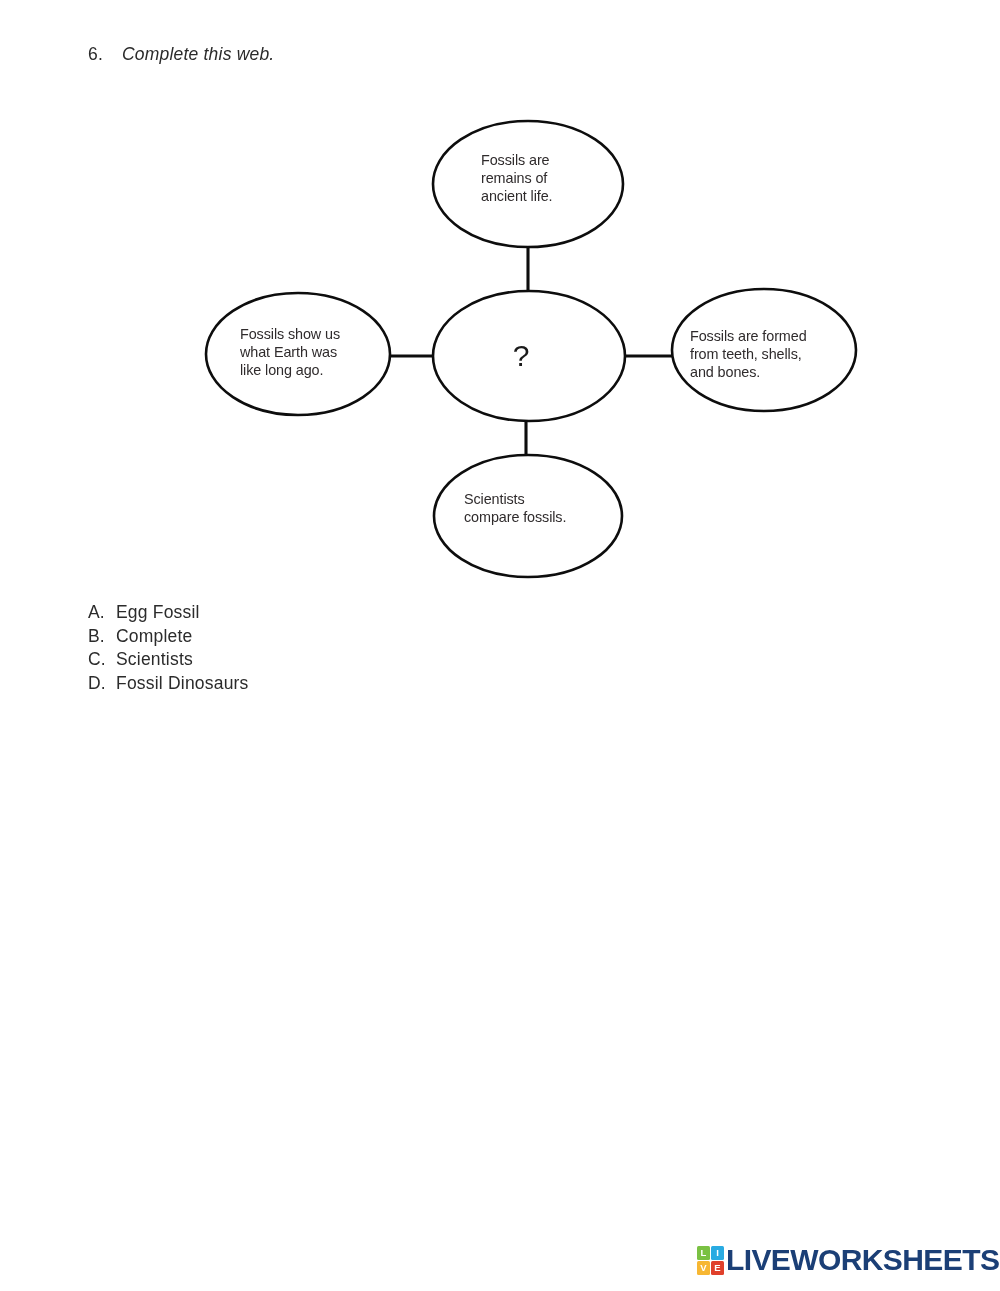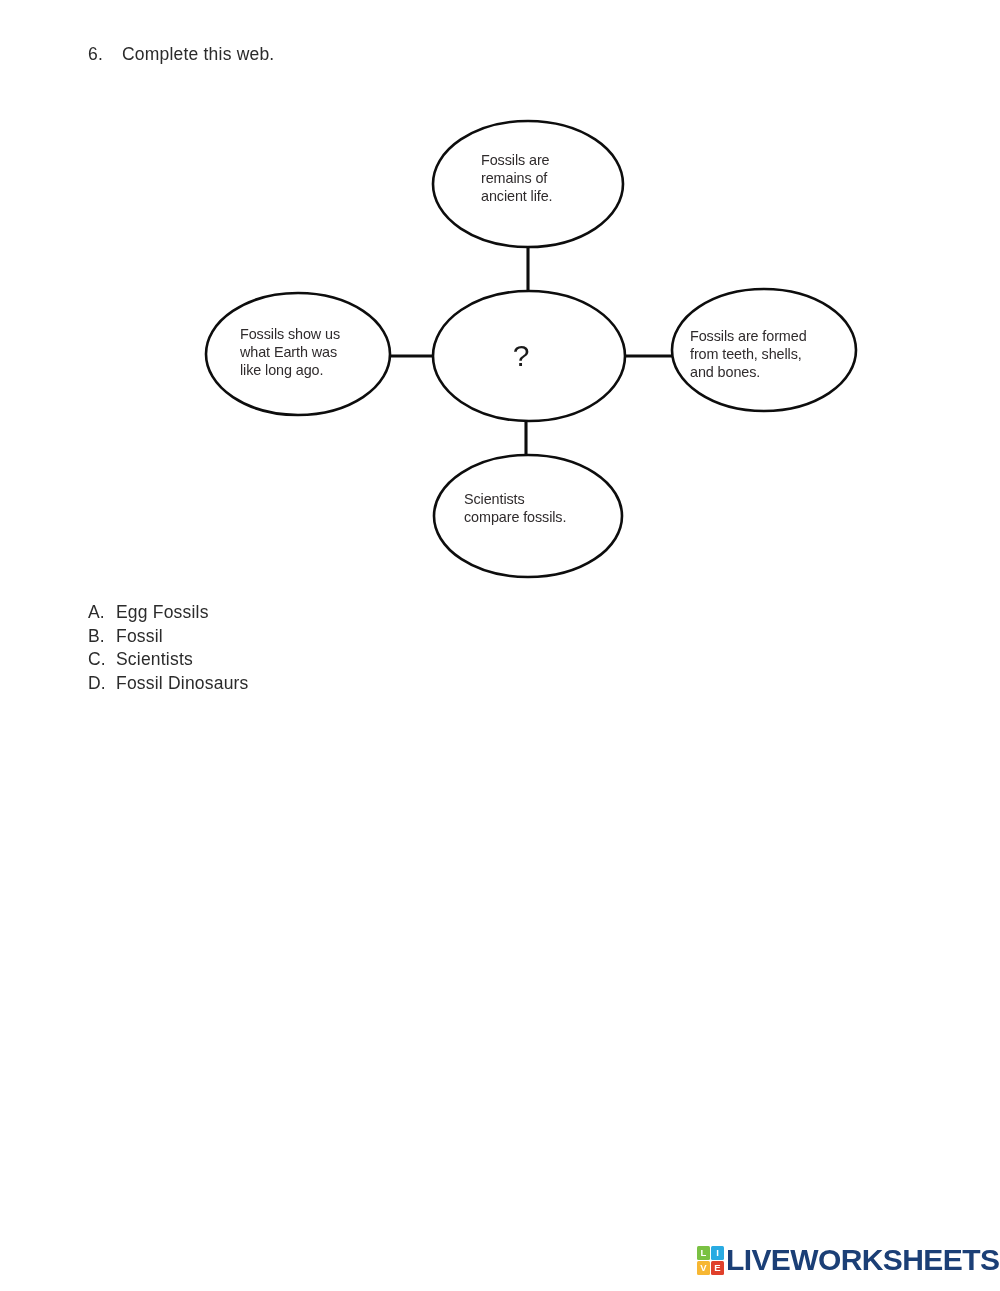--- a/index.html
+++ b/index.html
@@ -27,20 +27,21 @@
     font-size: 17.5px;
     letter-spacing: 0.2px;
     color: #2b2b2b;
   }
   .question-number {
     width: 34px;
     flex: none;
   }
   .question-text {
     white-space: nowrap;
+    font-style: italic;
   }
 
   
   .web-diagram {
     position: absolute;
     left: 0;
     top: 0;
     width: 968px;
     height: 600px;
     pointer-events: none;
@@ -178,25 +179,25 @@
       <tspan x="464">Scientists</tspan>
       <tspan x="464" dy="18">compare fossils.</tspan>
     </text>
 
   </svg>
 </div>
 
 <div class="options">
   <div class="option-item">
     <span class="option-letter">A.</span>
-    <span class="option-label">Egg Fossils</span>
+    <span class="option-label">Egg Fossil</span>
   </div>
   <div class="option-item">
     <span class="option-letter">B.</span>
-    <span class="option-label">Fossil</span>
+    <span class="option-label">Complete</span>
   </div>
   <div class="option-item">
     <span class="option-letter">C.</span>
     <span class="option-label">Scientists</span>
   </div>
   <div class="option-item">
     <span class="option-letter">D.</span>
     <span class="option-label">Fossil Dinosaurs</span>
   </div>
 </div>

